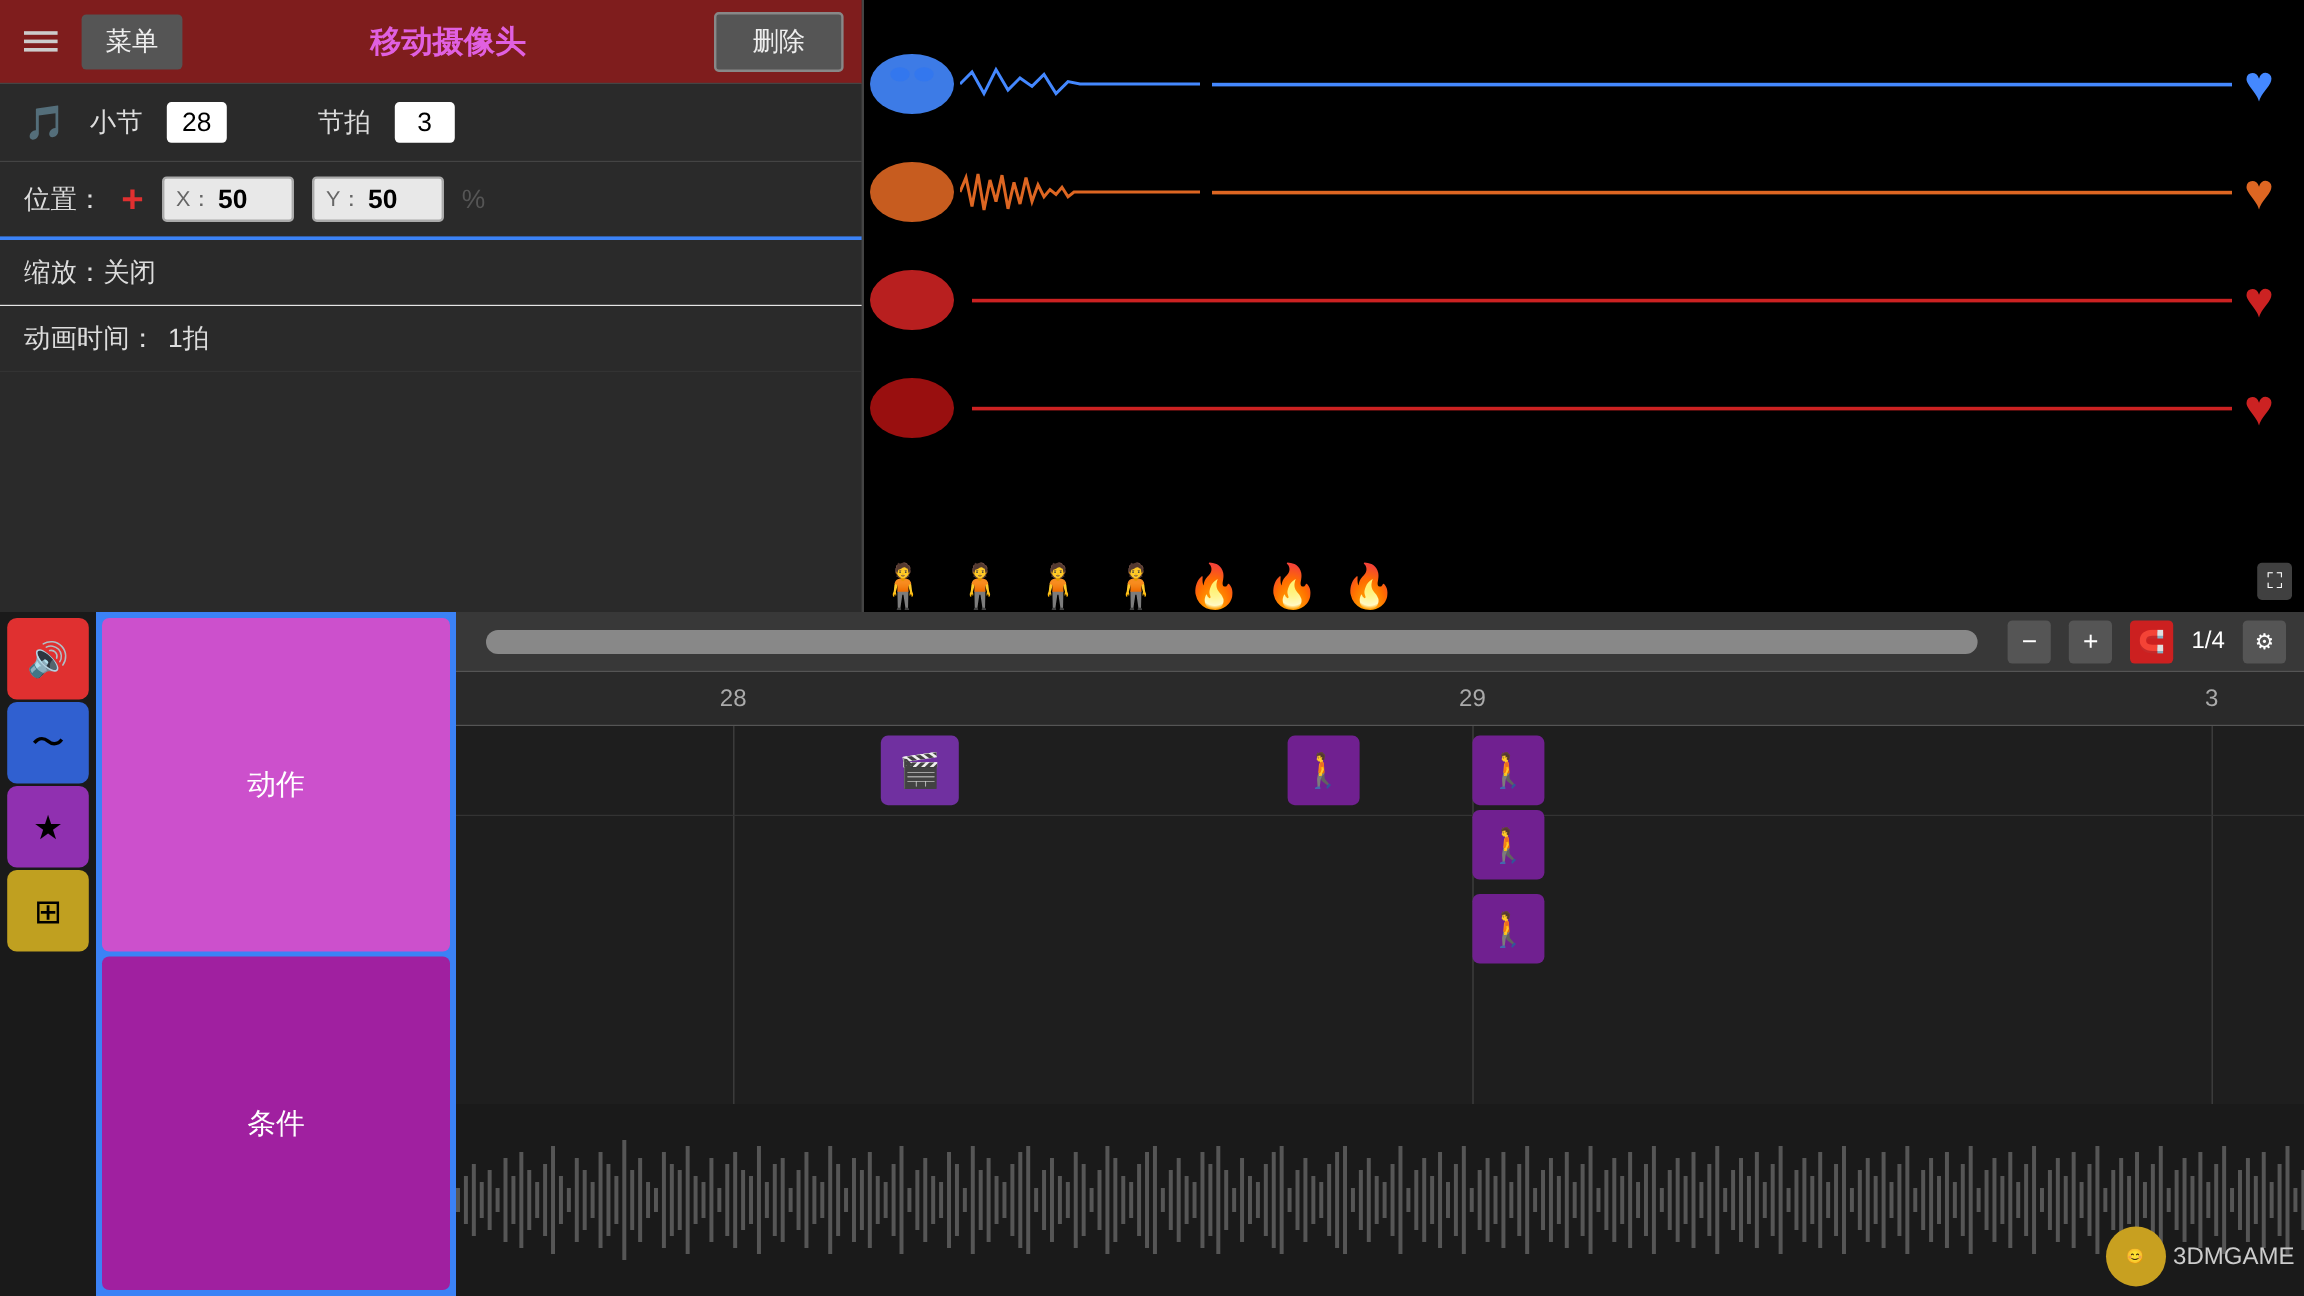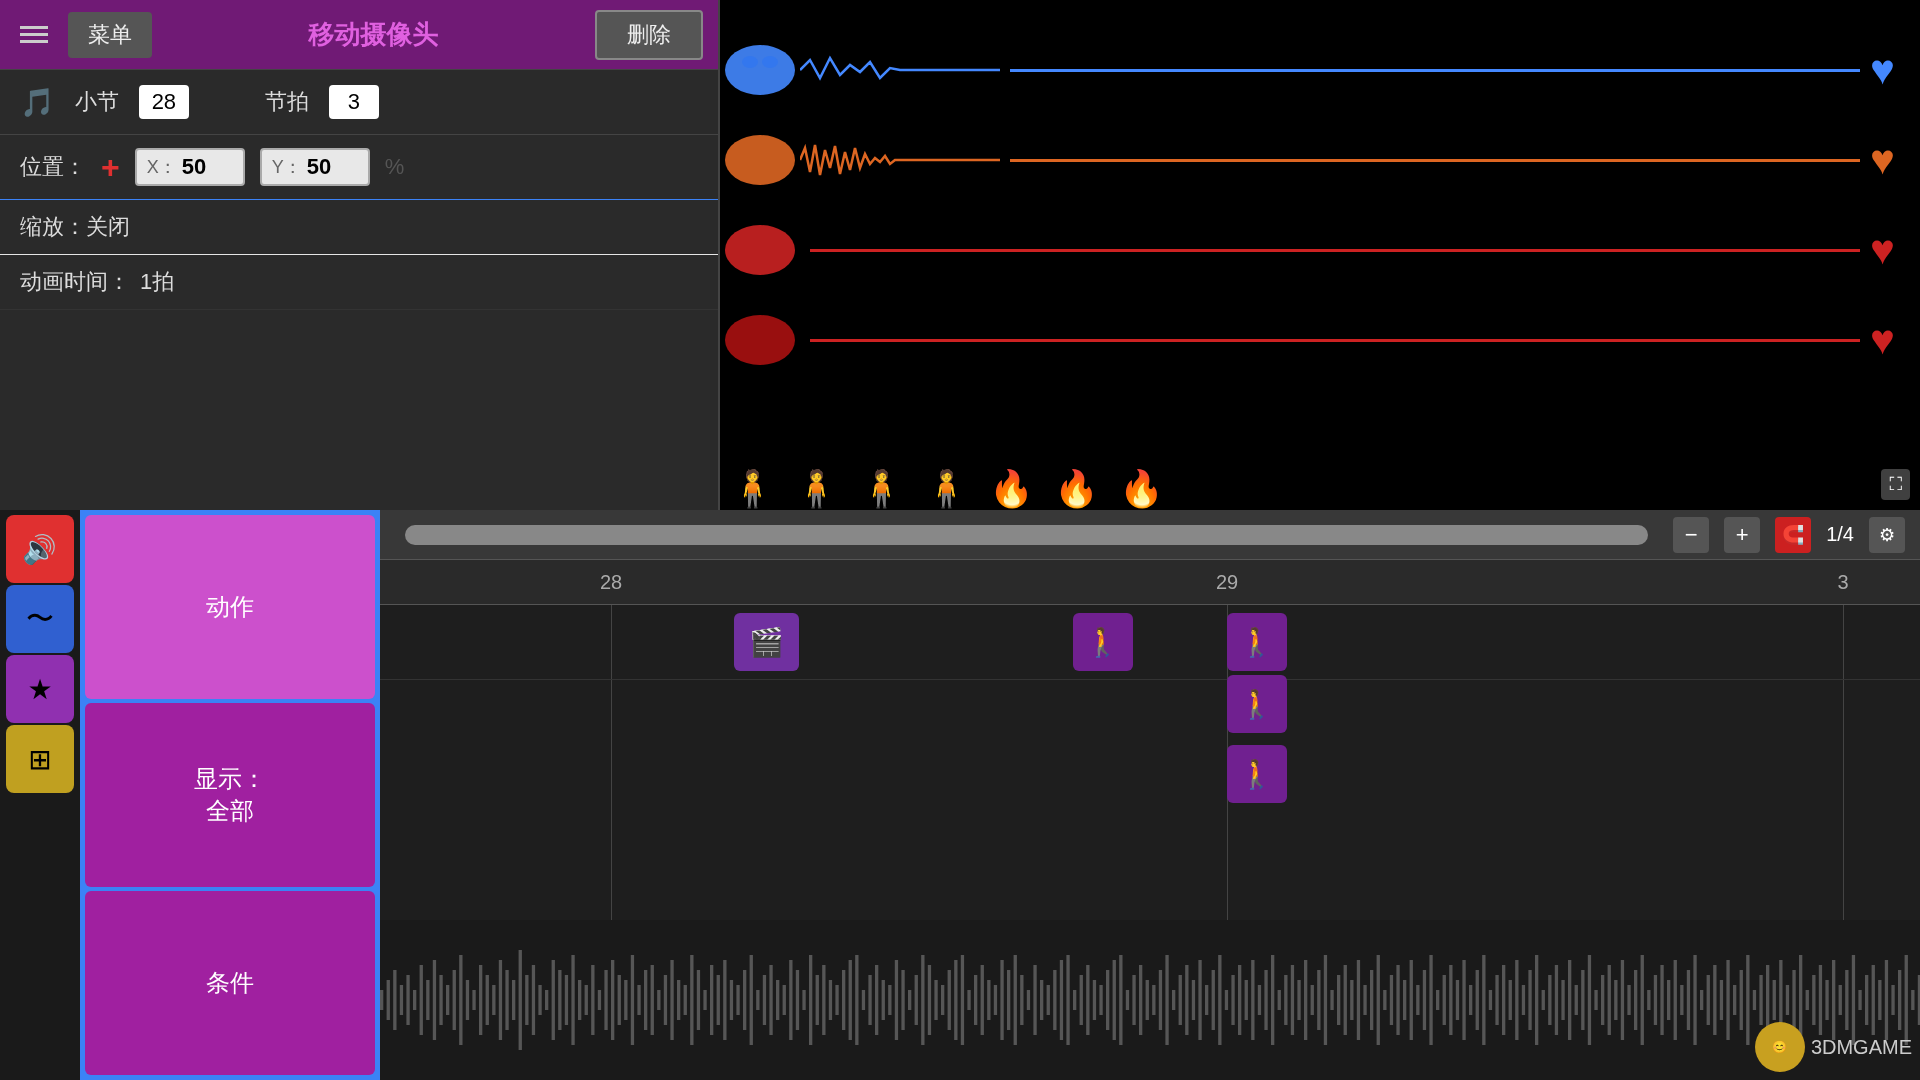--- a/index.html
+++ b/index.html
@@ -33,21 +33,21 @@
       border-right: 2px solid #444;
       display: flex;
       flex-direction: column;
       padding: 0;
     }
 
     
     .top-bar {
       display: flex;
       align-items: center;
-      background: #701a75;
+      background: #7f1d1d;
       padding: 10px 15px;
       gap: 15px;
       border-bottom: 1px solid #444;
       height: 70px;
     }
 
     .menu-icon {
       display: flex;
       flex-direction: column;
       gap: 4px;
@@ -120,21 +120,21 @@
       min-width: 50px;
       text-align: center;
     }
 
     
     .position-row {
       display: flex;
       align-items: center;
       padding: 12px 20px;
       gap: 15px;
-      border-bottom: 1px solid #3b82f6;
+      border-bottom: 3px solid #3b82f6;
       height: 65px;
     }
 
     .pos-label {
       color: #ddd;
       font-size: 22px;
     }
 
     .crosshair {
       color: #e03030;
@@ -624,23 +624,20 @@
       <button class="sidebar-btn purple">
         <span>★</span>
       </button>
       <button class="sidebar-btn yellow">
         <span>⊞</span>
       </button>
     </div>
 
     <div class="category-panel">
       <button class="cat-btn active">动作</button>
-      <button class="cat-btn">
-        <span>显示：<br>全部</span>
-      </button>
       <button class="cat-btn">条件</button>
     </div>
 
     <div class="timeline-area">
 
       <div class="timeline-toolbar">
         <div class="timeline-scrollbar"></div>
         <button class="tl-btn">
           <span>−</span>
         </button>

